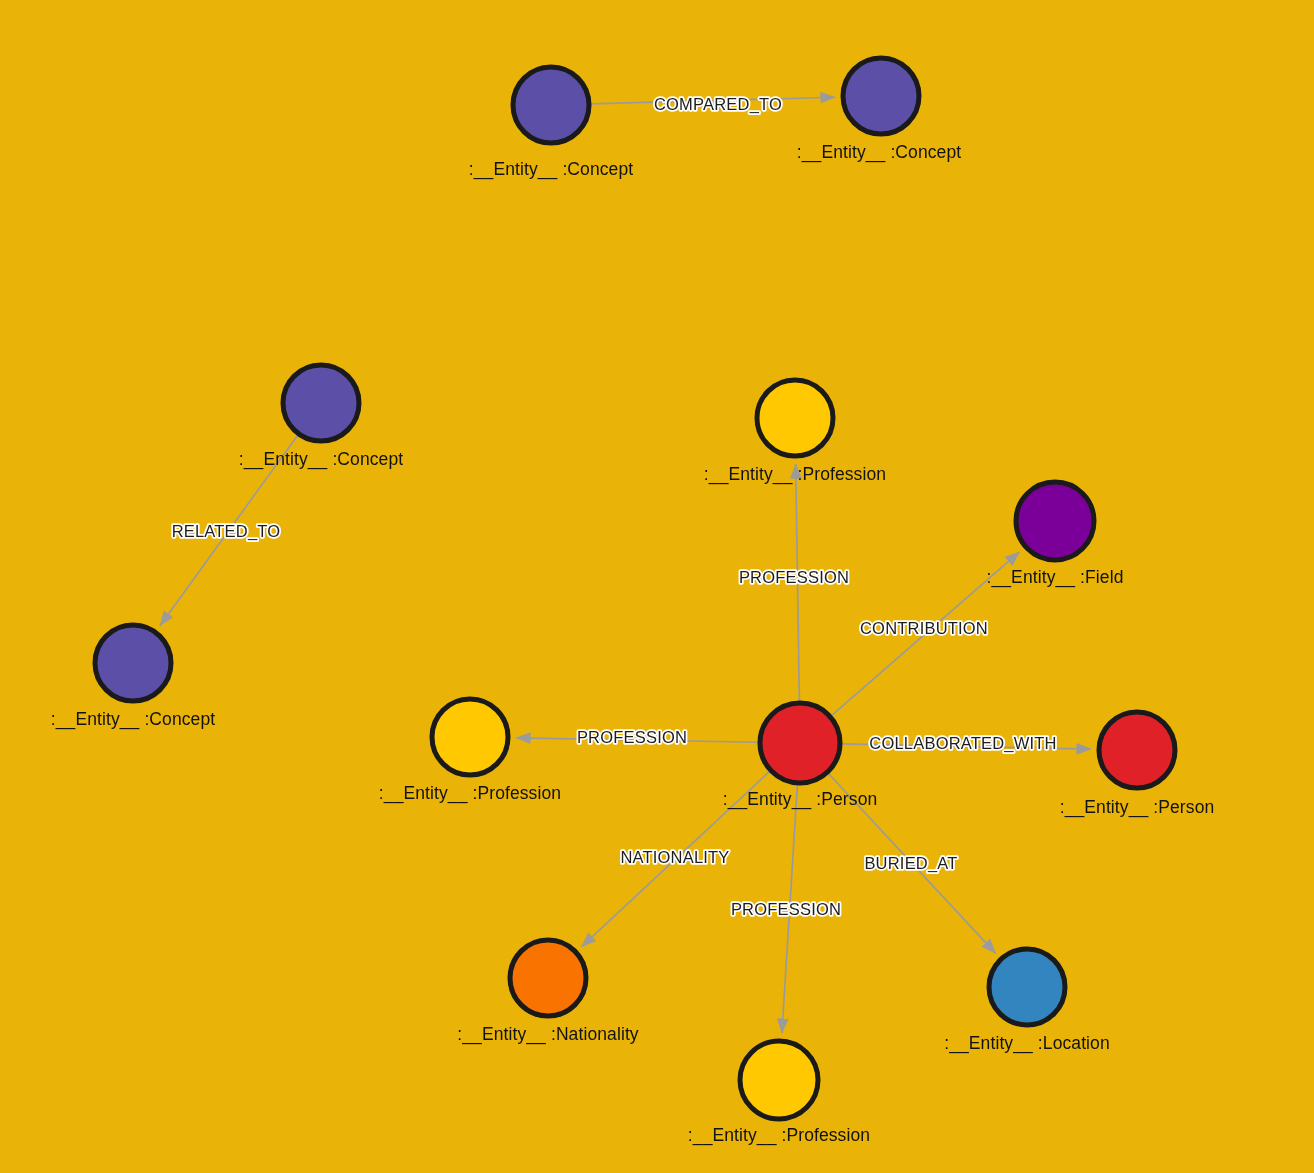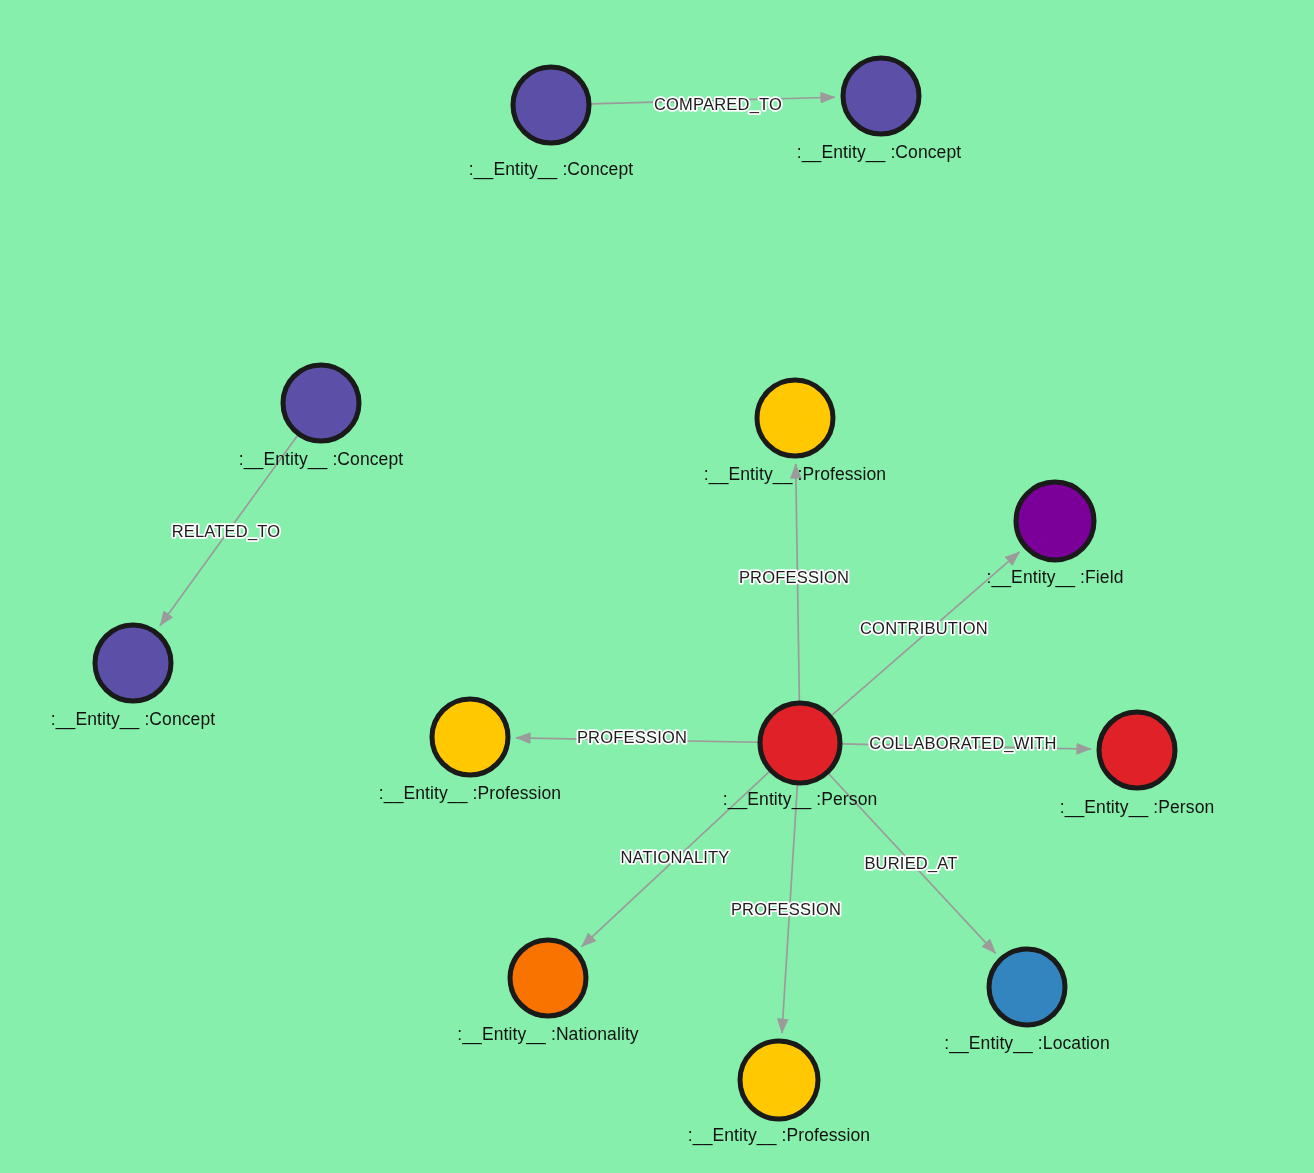--- a/index.html
+++ b/index.html
@@ -9,21 +9,21 @@
     background: #ffffff;
   }
   body {
     font-family: "Liberation Sans", sans-serif;
     -webkit-font-smoothing: antialiased;
   }
   #graph-canvas {
     position: relative;
     width: 1314px;
     height: 1173px;
-    background: #86efac;
+    background: #eab308;
     overflow: hidden;
   }
   #graph-svg {
     position: absolute;
     top: 0;
     left: 0;
     width: 1314px;
     height: 1173px;
     display: block;
   }

